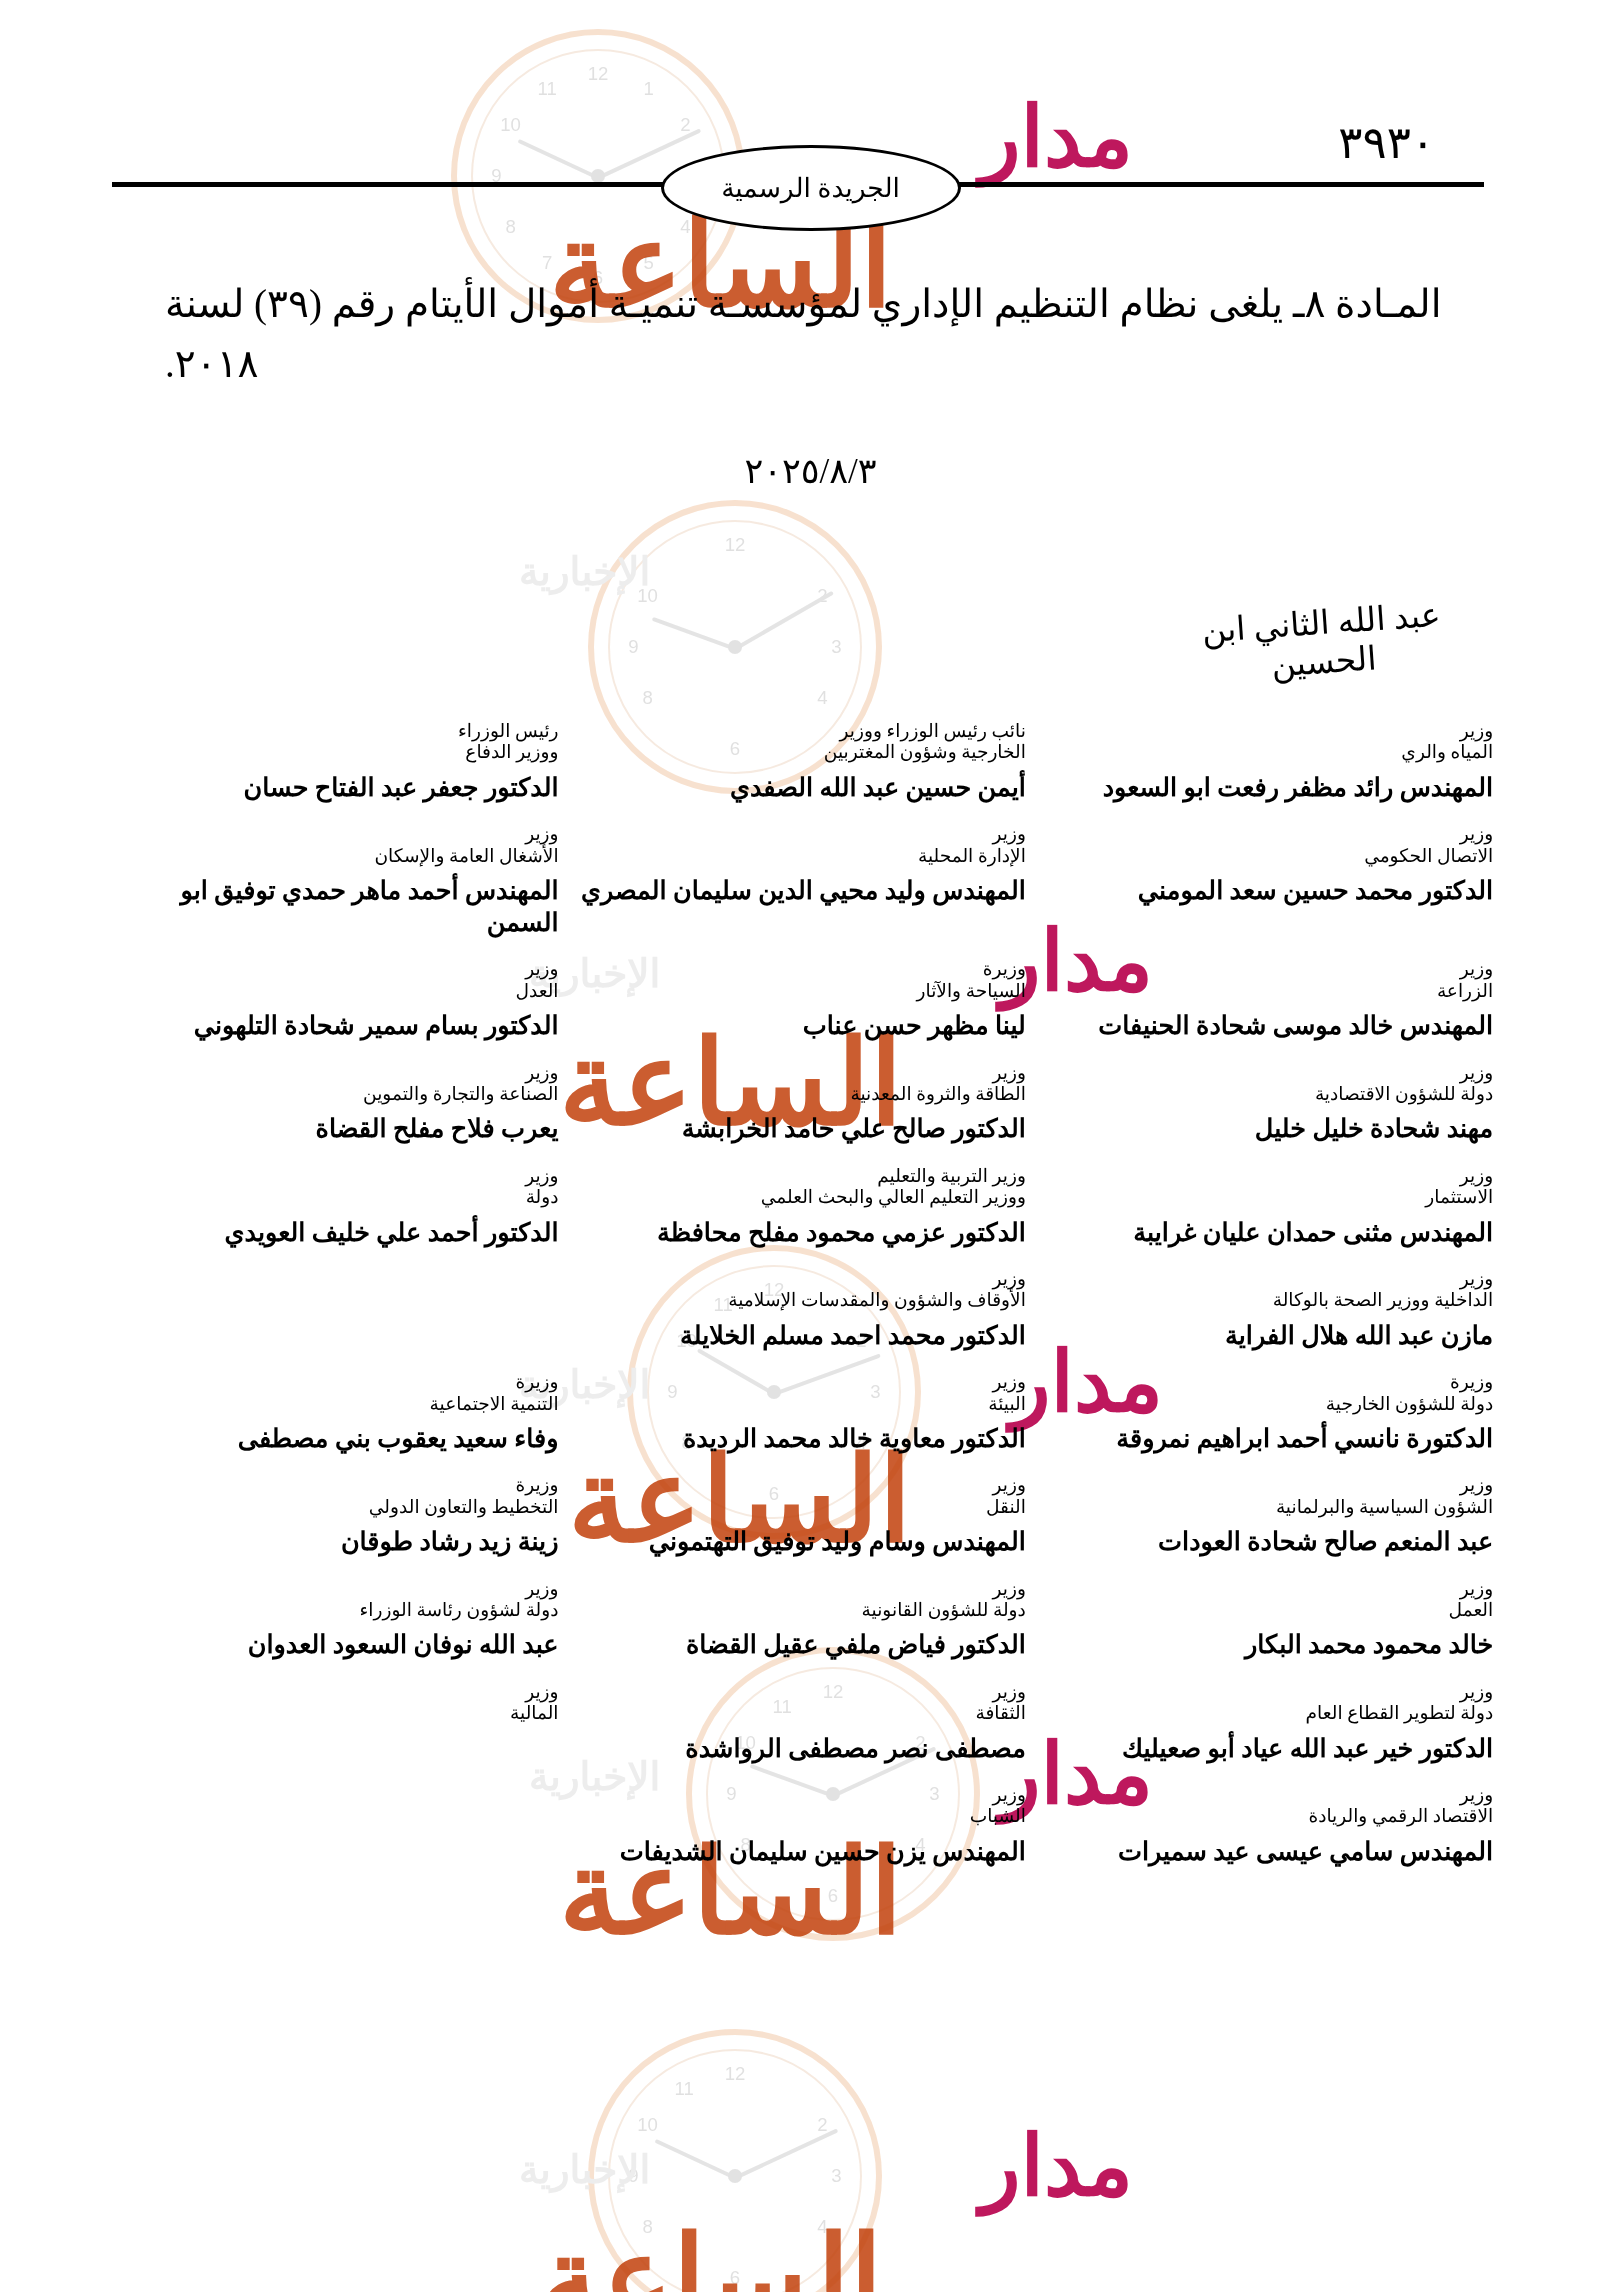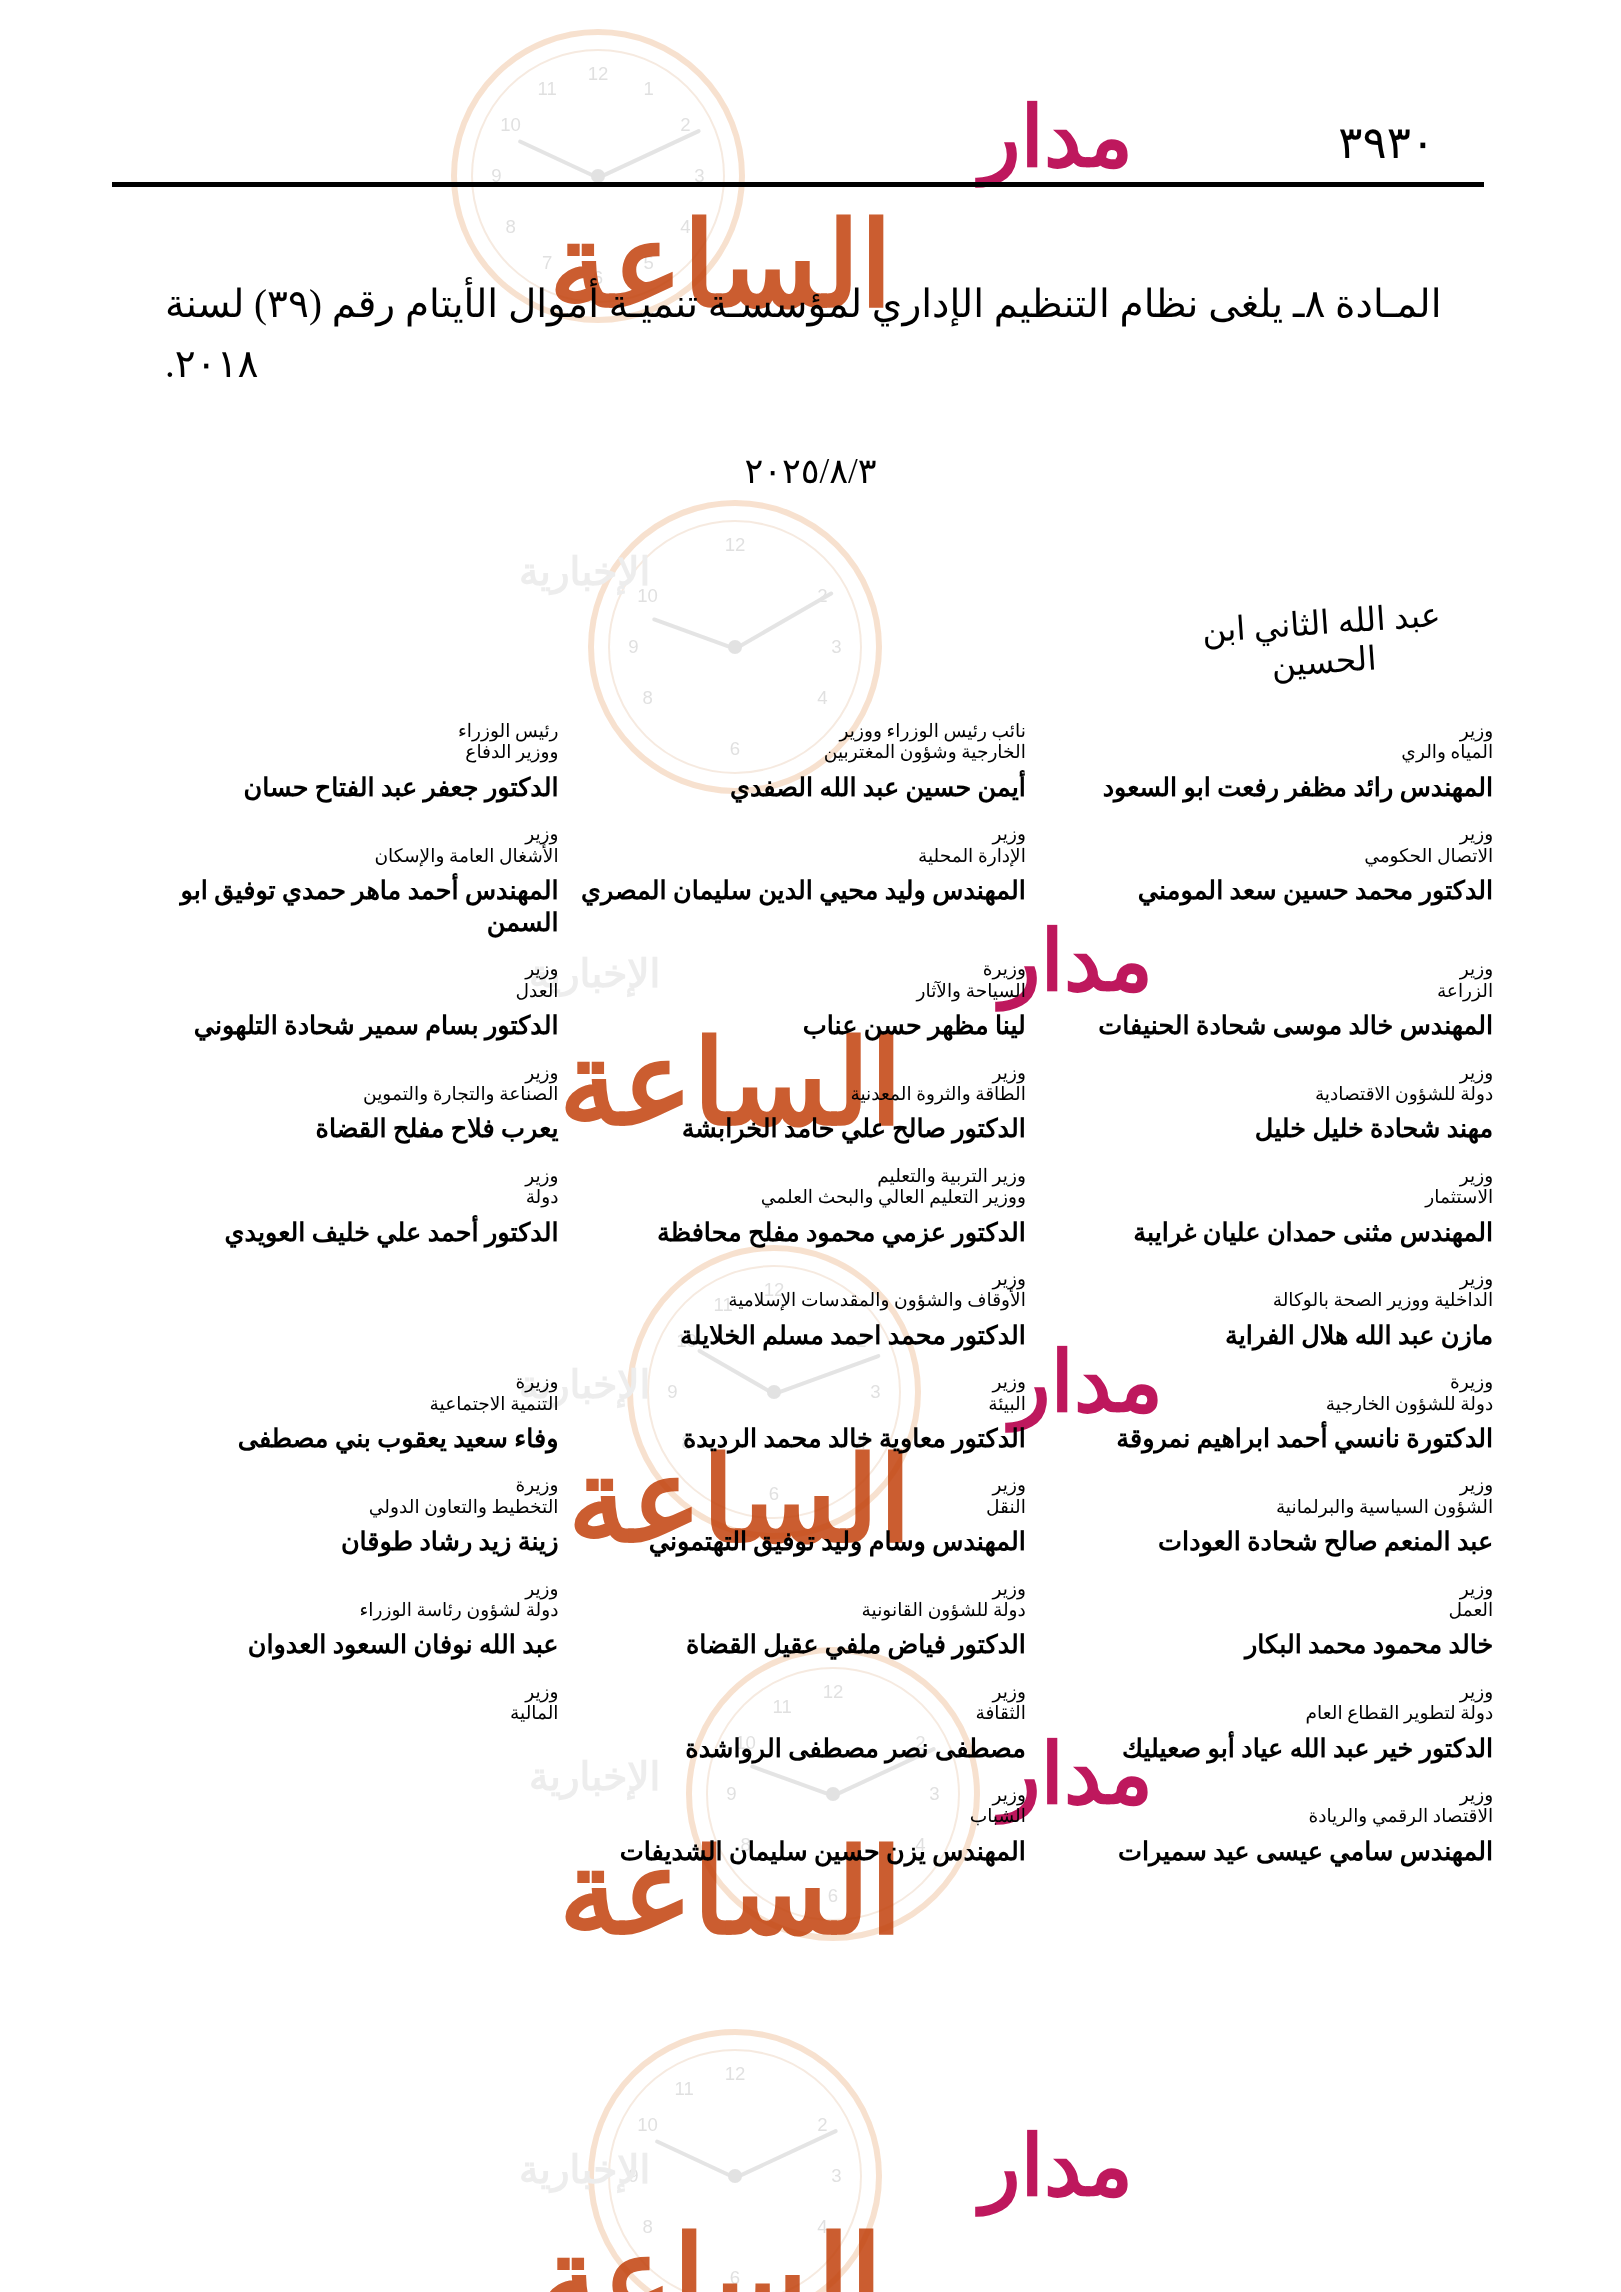--- a/index.html
+++ b/index.html
@@ -285,20 +285,21 @@
   <div class="wm wm-text wm-madar" style="left:1000px;top:1725px;">مدار</div>
   <div class="wm wm-text wm-alsaa" style="left:559px;top:1823px;">الساعة</div>
   <div class="wm wm-text wm-akh" style="left:529px;top:1754px;">الإخبارية</div>
 
   <div class="wm wm-text wm-madar" style="left:980px;top:2117px;">مدار</div>
   <div class="wm wm-text wm-alsaa" style="left:539px;top:2210px;">الساعة</div>
   <div class="wm wm-text wm-akh" style="left:519px;top:2147px;">الإخبارية</div>
 
   <div class="page-number">٣٩٣٠</div>
   <div class="rule"></div>
+  <div class="oval">الجريدة الرسمية</div>
 
   <div class="article">المـادة ٨ـ يلغى نظام التنظيم الإداري لمؤسسـة تنميـة أموال الأيتام رقم (٣٩) لسنة ٢٠١٨.</div>
 
   <div class="doc-date">٢٠٢٥/٨/٣</div>
 
   <div class="signature">عبد الله الثاني ابن الحسين</div>
 
   <div class="cabinet">
       <div class="cell">
         <div class="title-top">وزير</div>

